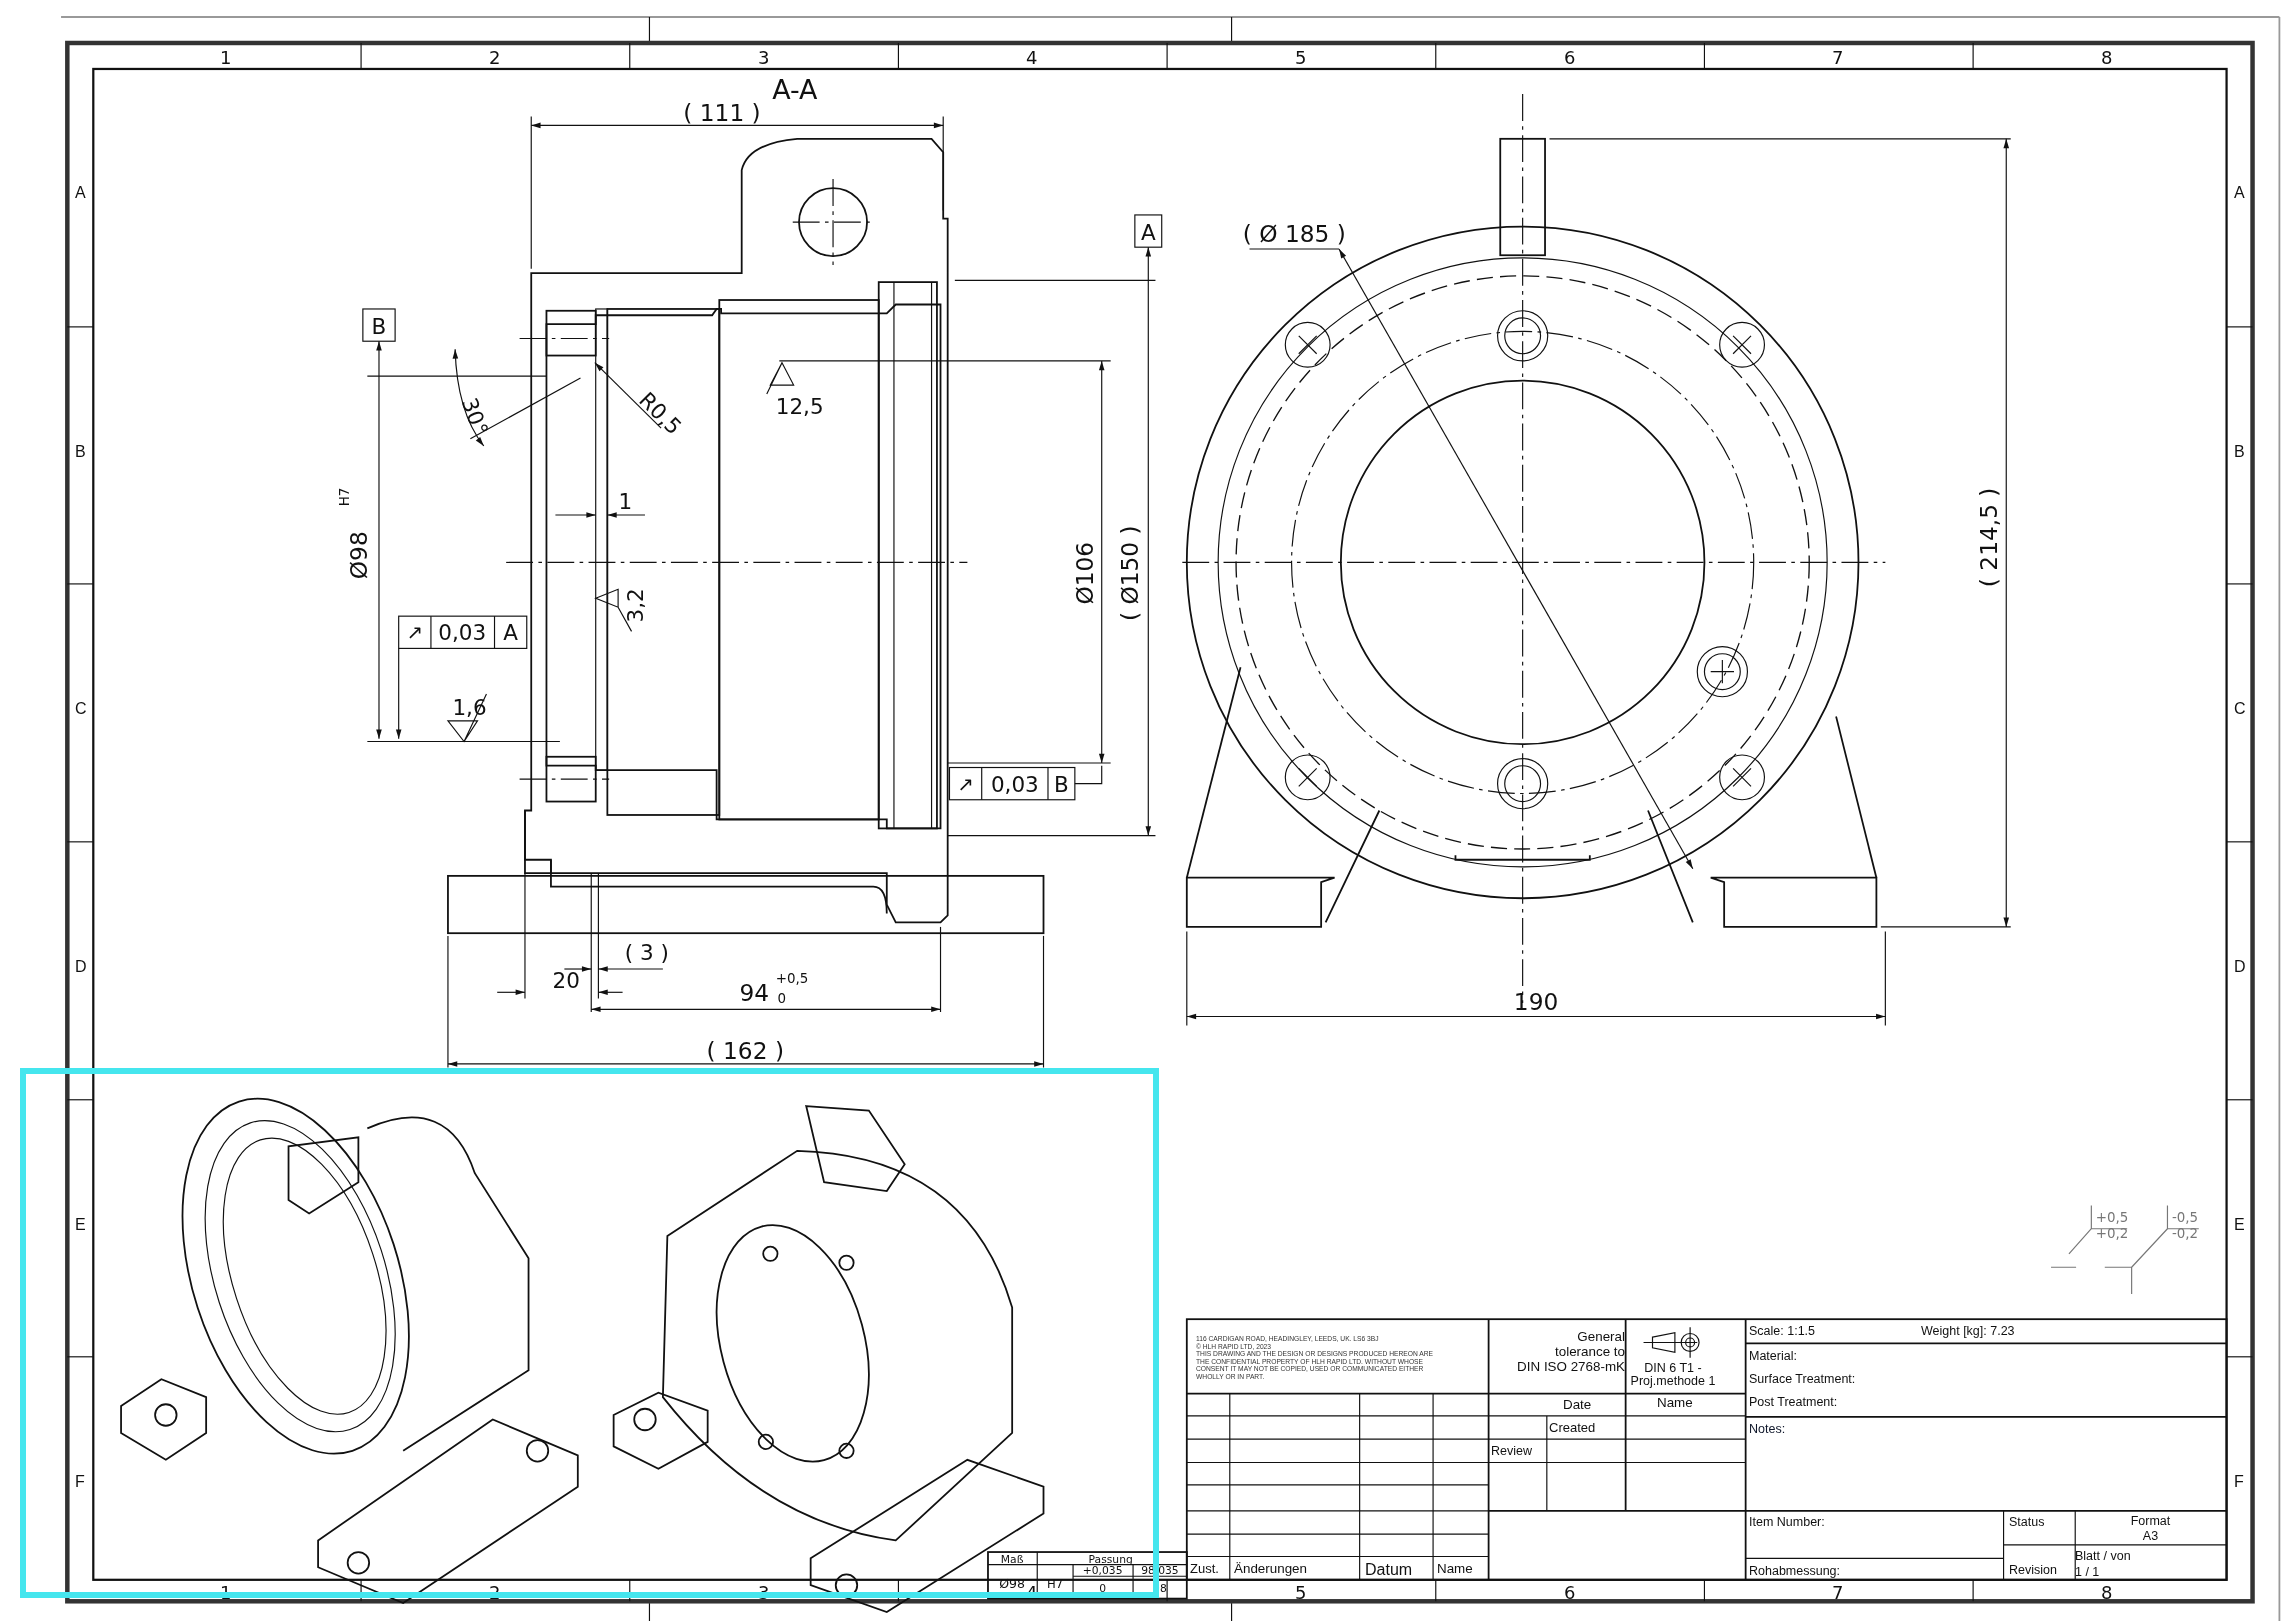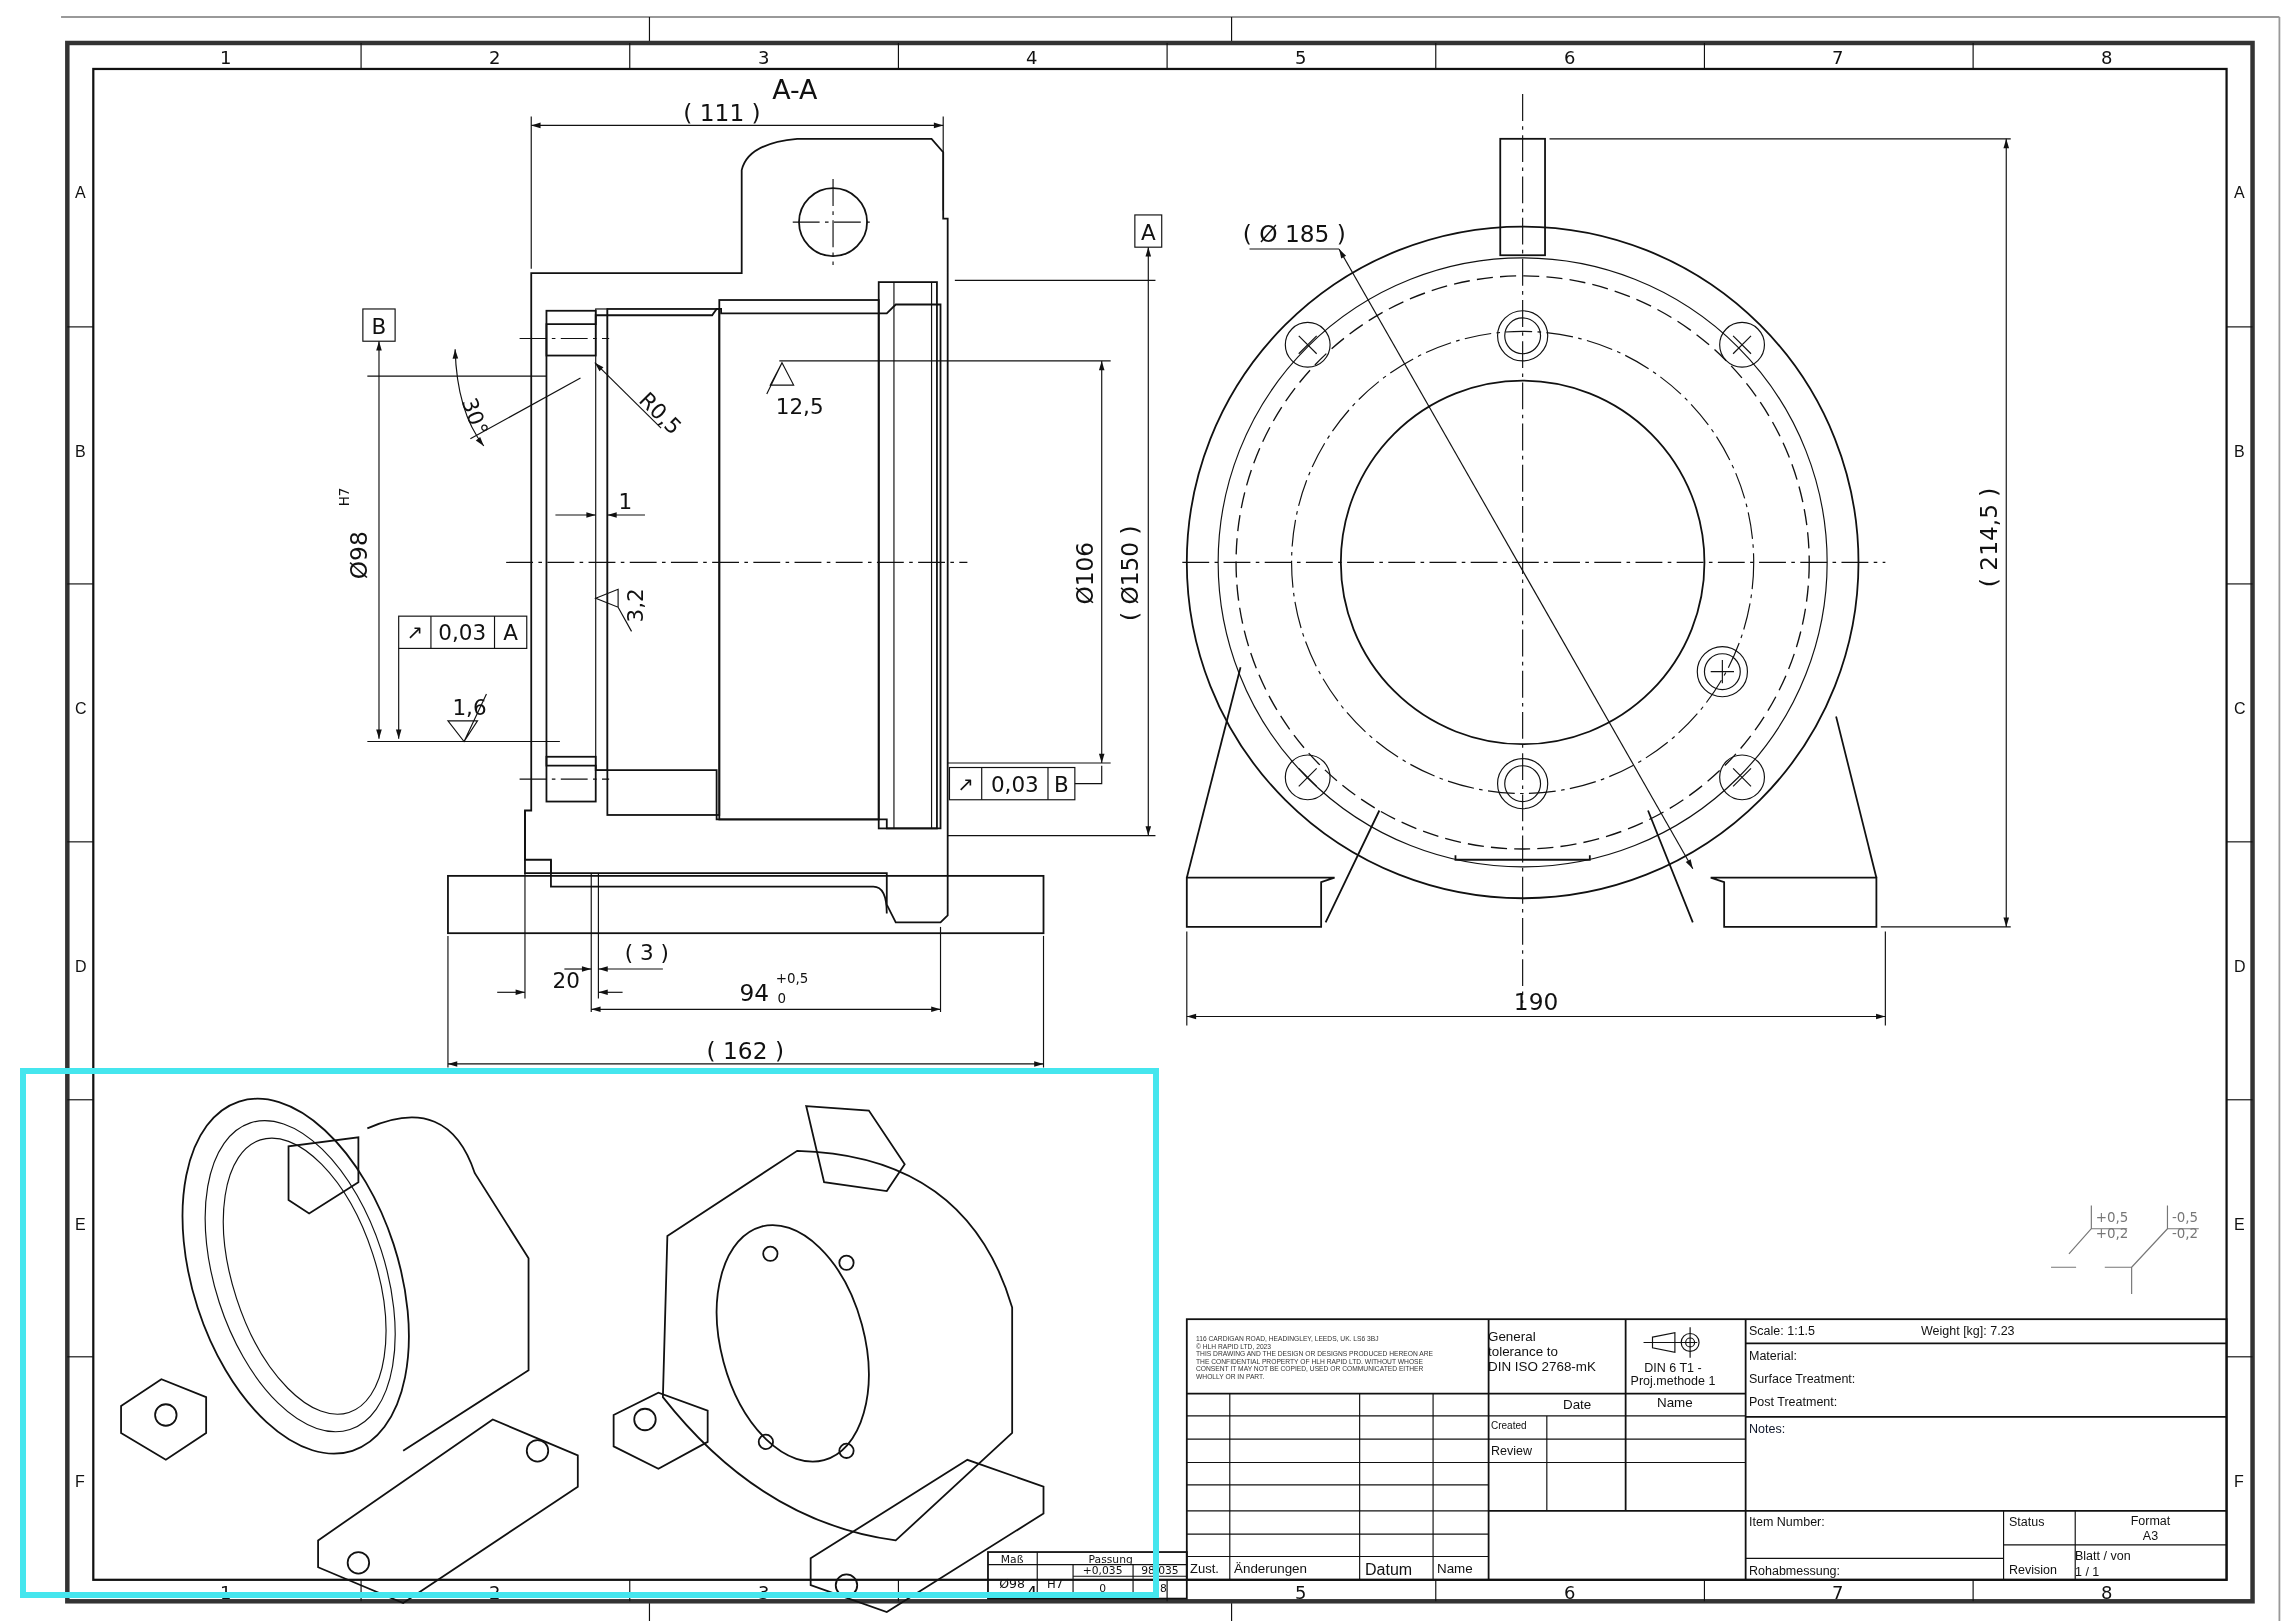--- a/index.html
+++ b/index.html
@@ -370,32 +370,32 @@
 
 <div style="font-family:'Liberation Sans',sans-serif;">
   <div style="position:absolute;left:1196px;top:1335px;font-size:6.7px;line-height:7.6px;color:#333;">
     <div>116 CARDIGAN ROAD, HEADINGLEY, LEEDS, UK. LS6 3BJ</div>
     <div>© HLH RAPID LTD, 2023</div>
     <div>THIS DRAWING AND THE DESIGN OR DESIGNS PRODUCED HEREON ARE</div>
     <div>THE CONFIDENTIAL PROPERTY OF HLH RAPID LTD. WITHOUT WHOSE</div>
     <div>CONSENT IT MAY NOT BE COPIED, USED OR COMMUNICATED EITHER</div>
     <div>WHOLLY OR IN PART.</div>
   </div>
-  <div style="position:absolute;left:1488px;top:1329px;width:137px;text-align:left;font-size:13.4px;line-height:15px;">
+  <div style="position:absolute;left:1488px;top:1329px;width:137px;text-align:right;font-size:13.4px;line-height:15px;">
     <div>General</div>
     <div>tolerance to</div>
     <div>DIN ISO 2768-mK</div>
   </div>
   <div style="position:absolute;left:1625px;top:1362px;width:96px;text-align:center;font-size:12.5px;line-height:13.4px;">
     <div>DIN 6  T1 -</div>
     <div>Proj.methode 1</div>
   </div>
   <span style="position:absolute;left:1563px;top:1397px;font-size:13.4px">Date</span>
   <span style="position:absolute;left:1657px;top:1395px;font-size:13.4px">Name</span>
-  <span style="position:absolute;left:1491px;top:1420px;font-size:10px">Created</span>
+  <span style="position:absolute;left:1549px;top:1420px;font-size:13px">Created</span>
   <span style="position:absolute;left:1491px;top:1444px;font-size:12.5px">Review</span>
 
   <span style="position:absolute;left:1190px;top:1584px;font-size:13px;top:1561px">Zust.</span>
   <span style="position:absolute;left:1234px;top:1561px;font-size:13.4px">Änderungen</span>
   <span style="position:absolute;left:1365px;top:1561px;font-size:16px">Datum</span>
   <span style="position:absolute;left:1437px;top:1561px;font-size:13.4px">Name</span>
 
   <span style="position:absolute;left:1749px;top:1324px;font-size:12.5px">Scale: 1:1.5</span>
   <span style="position:absolute;left:1921px;top:1324px;font-size:12.5px">Weight [kg]: 7.23</span>
   <span style="position:absolute;left:1749px;top:1349px;font-size:12.5px">Material:</span>

